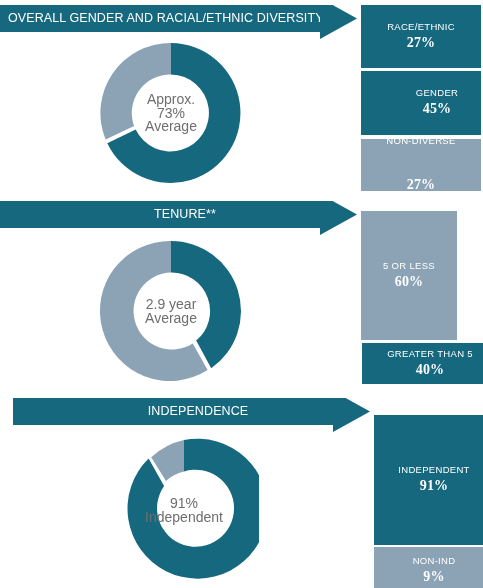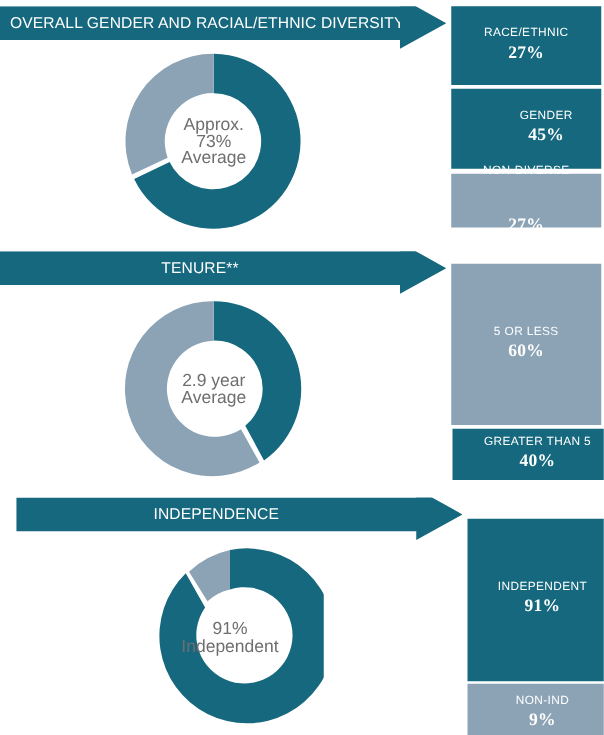--- a/index.html
+++ b/index.html
@@ -50,21 +50,21 @@
     line-height: 27px;
     left: 0;
     width: 320px;
     color: #ffffff;
     font-size: 12.5px;
     letter-spacing: 0.1px;
     white-space: nowrap;
     overflow: hidden;
   }
   .banner-label.align-left { text-align: left; padding-left: 8px; box-sizing: border-box; }
-  .banner-label.align-center { text-align: center; }
+  .banner-label.align-center { text-align: center; padding-left: 25px; }
 
   
   .donut-wrap {
     position: absolute;
   }
   .donut-wrap svg { display: block; }
   .donut-center {
     position: absolute;
     left: 0; right: 0;
     top: 50%;
@@ -136,21 +136,21 @@
     <div class="legend-box teal" style="left:361px; top:5px; width:120px; height:63px;">
       <span class="legend-label">RACE/ETHNIC</span>
       <span class="legend-value">27%</span>
     </div>
 
     <div class="legend-box teal" style="left:361px; top:71px; width:120px; height:64px;padding-left:32px;">
       <span class="legend-label">GENDER</span>
       <span class="legend-value">45%</span>
     </div>
 
-    <div class="legend-box gray" style="left:361px; top:139px; width:120px; height:43px;gap:28px;">
+    <div class="legend-box gray" style="left:361px; top:139px; width:120px; height:52px;gap:28px;">
       <span class="legend-label">NON-DIVERSE</span>
       <span class="legend-value">27%</span>
     </div>
   </div>
 
   <div class="section" id="section-tenure">
 
     <div class="banner">
       <svg viewBox="0 0 357 39" xmlns="http://www.w3.org/2000/svg">
         <polygon points="0,0 320,0 320,-7 357,13.5 320,34 320,27 0,27" fill="#15687d"></polygon>
@@ -164,21 +164,21 @@
         <path fill="#15687d" d="M 75 5 A 70 70 0 0 1 115.2 132.3 L 100.2 104.6 A 38.5 38.5 0 0 0 75 36.5 Z"></path>
 
         <path fill="#8ba3b5" d="M 111.6 134 A 70 70 0 1 1 75 5 L 75 36.5 A 38.5 38.5 0 1 0 96.8 107.4 Z"></path>
       </svg>
       <div class="donut-center">
         <span class="cline">2.9 year</span>
         <span class="cline">Average</span>
       </div>
     </div>
 
-    <div class="legend-box gray" style="left:361px; top:15px; width:120px; height:129px;">
+    <div class="legend-box gray" style="left:361px; top:15px; width:96px; height:129px;">
       <span class="legend-label">5 OR LESS</span>
       <span class="legend-value">60%</span>
     </div>
 
     <div class="legend-box teal" style="left:362px; top:147px; width:136px; height:41px;">
       <span class="legend-label">GREATER THAN 5</span>
       <span class="legend-value">40%</span>
     </div>
   </div>
 

